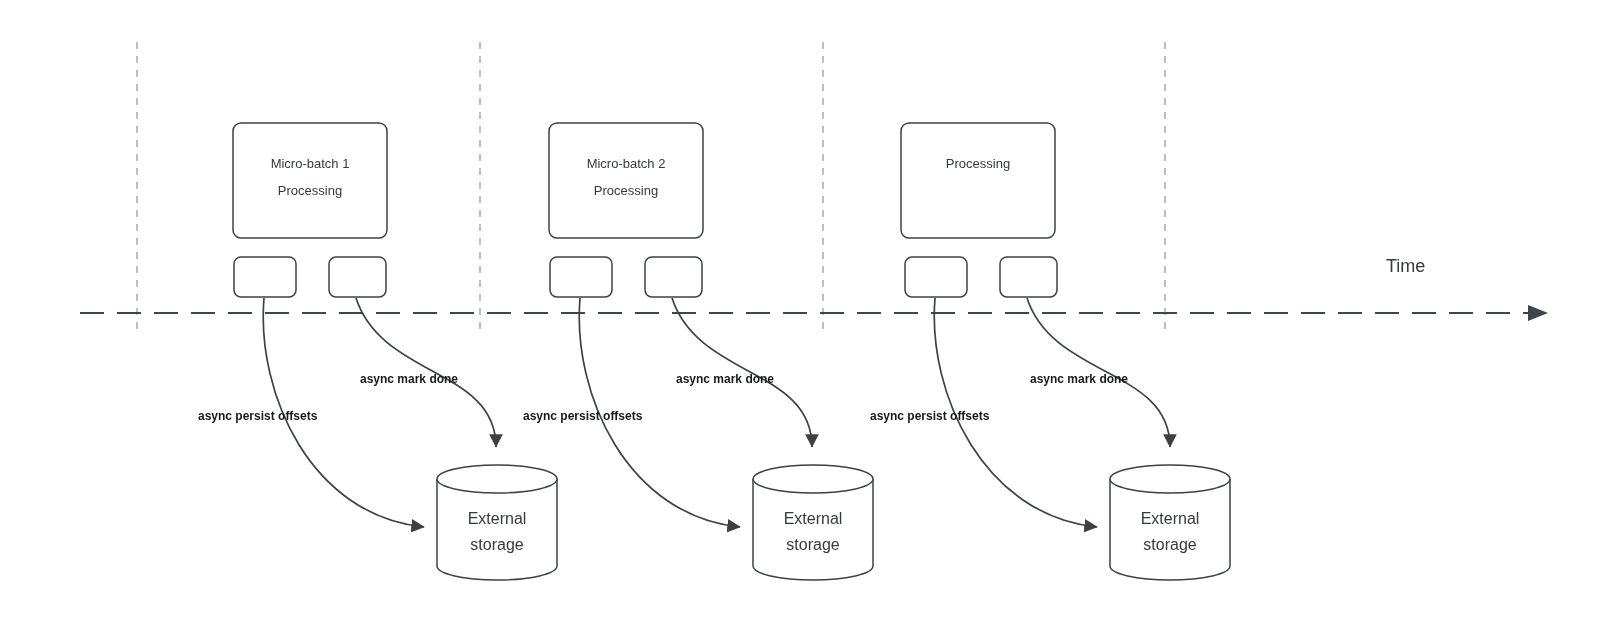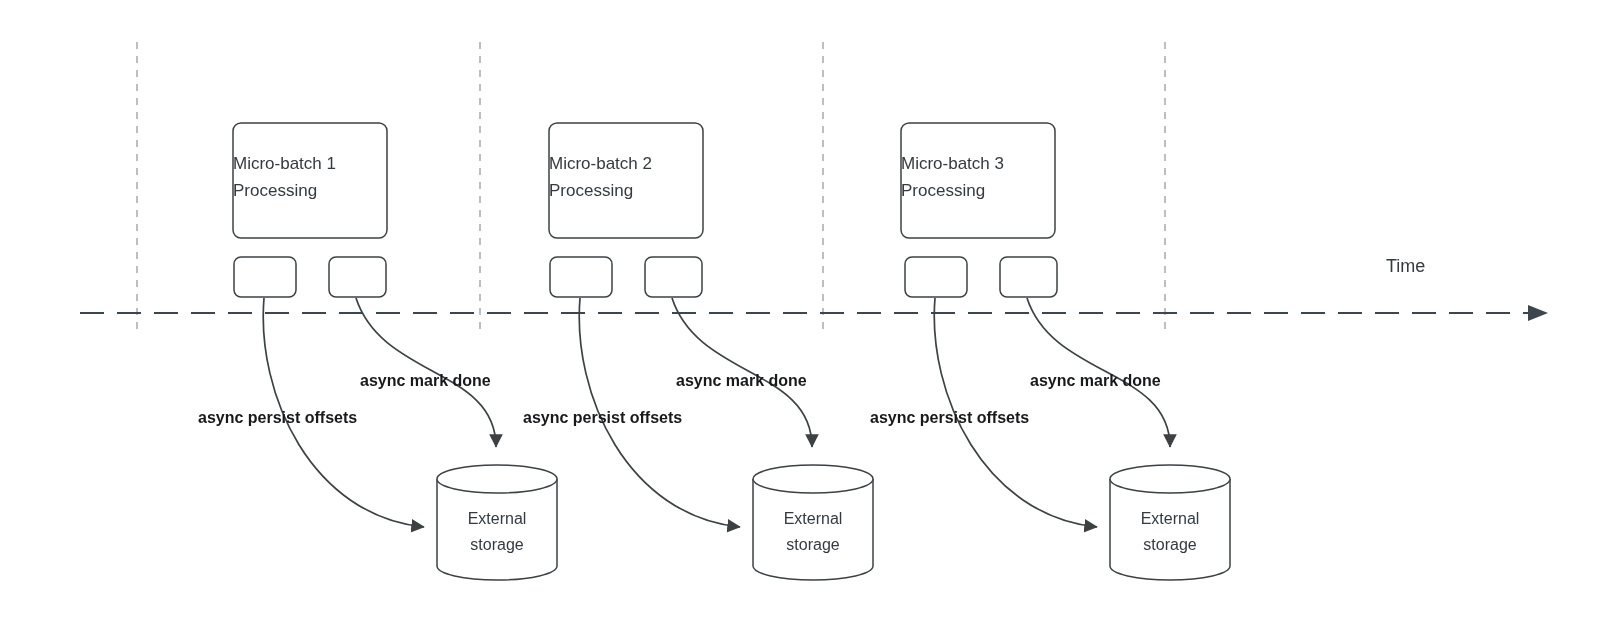--- a/index.html
+++ b/index.html
@@ -15,23 +15,23 @@
   .abs { position: absolute; }
 
   
   .box      { fill: #ffffff; stroke: #3c4144; stroke-width: 1.5; }
   .cyl      { fill: #ffffff; stroke: #3c4144; stroke-width: 1.5; }
   .arrow    { fill: none; stroke: #3c4144; stroke-width: 1.7; }
   .vline    { stroke: #a6abae; stroke-width: 1.5; stroke-dasharray: 7 7; }
   .timeline { stroke: #3d454d; stroke-width: 2; stroke-dasharray: 24 13; }
 
   
-  .batch-label   { font-size: 17px; color: #343a40; line-height: 27px; }
+  .batch-label   { font-size: 13px; color: #343a40; text-align: center; line-height: 27px; }
   .storage-label { font-size: 16px; color: #343a40; text-align: center; line-height: 26px; }
-  .async-label   { font-size: 16px; font-weight: bold; color: #17191b; white-space: nowrap; }
+  .async-label   { font-size: 12px; font-weight: bold; color: #17191b; white-space: nowrap; }
   .time-label    { font-size: 18px; color: #343a40; margin-left: 48px; }
 </style>
 </head>
 <body>
 
 <div class="canvas">
 
   <svg class="layer" width="1600" height="642" viewBox="0 0 1600 642">
     <defs>
       <marker id="arrowhead" markerWidth="10" markerHeight="10" refX="7.5" refY="4" orient="auto">
@@ -96,21 +96,20 @@
     <div>Processing</div>
   </div>
   <div class="abs async-label" style="left:523px; top:409px;">async persist offsets</div>
   <div class="abs async-label" style="left:676px; top:372px;">async mark done</div>
   <div class="abs storage-label" style="left:753px; top:506px; width:120px;">
     <div>External</div>
     <div>storage</div>
   </div>
 
   <div class="abs batch-label" style="left:901px; top:150px; width:154px;">
-    <div>Micro-batch 3</div>
     <div>Processing</div>
   </div>
   <div class="abs async-label" style="left:870px; top:409px;">async persist offsets</div>
   <div class="abs async-label" style="left:1030px; top:372px;">async mark done</div>
   <div class="abs storage-label" style="left:1110px; top:506px; width:120px;">
     <div>External</div>
     <div>storage</div>
   </div>
 
 </div>

